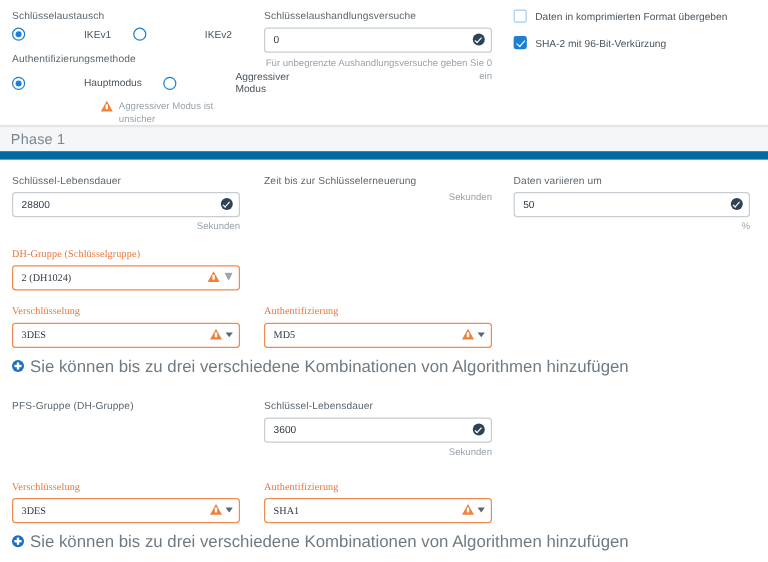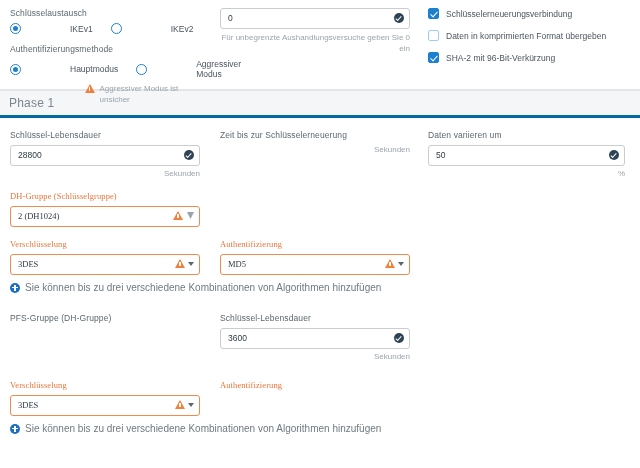--- a/index.html
+++ b/index.html
@@ -10,21 +10,21 @@
     overflow: hidden;
   }
   * { box-sizing: border-box; }
 
   .page { position: relative; width: 640px; height: 468px; background: #fff; }
 
   
   .top-block {
     display: flex;
     padding: 8px 0 0 0;
-    height: 90px;
+    height: 105px;
     border-bottom: 1px solid #e3e6e8;
   }
   .col { width: 210px; padding: 0 10px; }
   .col-3 { width: 215px; padding: 0 10px 0 8px; }
 
   .field-label {
     font-size: 8.5px;
     color: #5b6770;
     margin-bottom: 4px;
     letter-spacing: .1px;
@@ -111,21 +111,21 @@
   .chev.sq {
     width: 7px; height: 7px; border: none;
     background: #9aa4ac; margin-left: 4px;
     clip-path: polygon(0 0, 100% 0, 50% 100%);
   }
 
   
   .section-head {
     background: #f4f6f7;
     border-top: 1px solid #e3e6e8;
-    border-bottom: 3px solid #0369a1;
+    border-bottom: 7px solid #0369a1;
     height: 28px;
     display: flex; align-items: center;
     padding-left: 9px;
     font-size: 12px; color: #7b868e;
     letter-spacing: .2px;
   }
 
   .section-body { padding: 12px 0 8px 0; }
   .row { display: flex; }
   .row + .row { margin-top: 12px; font-family: Liberation Serif, serif; }
@@ -136,23 +136,23 @@
   }
   .plus-ico {
     width: 10px; height: 10px; border-radius: 50%;
     background: #1b6fc0; position: relative; flex: none; margin-right: 5px;
   }
   .plus-ico::before, .plus-ico::after {
     content: ""; position: absolute; background: #fff;
   }
   .plus-ico::before { left: 4.3px; top: 2px; width: 1.5px; height: 6px; }
   .plus-ico::after { left: 2px; top: 4.3px; width: 6px; height: 1.5px; }
-  .note-text { font-size: 10px; color: #6f7a82; }
-
-  .sub-warn { display: flex; align-items: flex-start; margin-top: 4px; margin-left: 74px; justify-content: center; }
+  .note-text { font-size: 14px; color: #6f7a82; }
+
+  .sub-warn { display: flex; align-items: flex-start; margin-top: 4px; margin-left: 74px; }
   .sub-warn .warn-tri { margin-right: 5px; margin-top: 1px; }
   .sub-warn-text { font-size: 8px; color: #9aa4ac; line-height: 11px; width: 100px; }
 </style>
 </head>
 <body>
 
 <div class="page">
 
   <div class="top-block">
 
@@ -180,35 +180,32 @@
           <span class="radio-label">Aggressiver Modus</span>
         </div>
       </div>
       <div class="sub-warn">
         <span class="warn-tri"></span>
         <span class="sub-warn-text">Aggressiver Modus ist unsicher</span>
       </div>
     </div>
 
     <div class="col">
+      <div class="field-label">Schlüsselaushandlungsversuche</div>
       <div class="input-wrap">
         <div class="input">0</div>
         <span class="ico">
             <span class="chk-circle"></span>
           </span>
       </div>
       <div class="helper">Für unbegrenzte Aushandlungsversuche geben Sie 0 ein</div>
     </div>
 
     <div class="col-3">
       <div class="cb-row">
-        <span class="cb"></span>
-        <span class="cb-label">Schlüsselerneuerungsverbindung</span>
-      </div>
-      <div class="cb-row">
         <span class="cb off"></span>
         <span class="cb-label">Daten in komprimierten Format übergeben</span>
       </div>
       <div class="cb-row">
         <span class="cb"></span>
         <span class="cb-label">SHA-2 mit 96-Bit-Verkürzung</span>
       </div>
     </div>
   </div>
 
@@ -310,20 +307,27 @@
         <div class="input-wrap">
           <div class="input warn">3DES</div>
           <span class="ico">
             <span class="warn-tri"></span>
             <span class="chev"></span>
           </span>
         </div>
       </div>
       <div class="col">
         <div class="field-label warn">Authentifizierung</div>
+        <div class="input-wrap">
+          <div class="input warn">SHA1</div>
+          <span class="ico">
+            <span class="warn-tri"></span>
+            <span class="chev"></span>
+          </span>
+        </div>
       </div>
     </div>
 
     <div class="note">
       <span class="plus-ico"></span>
       <span class="note-text">Sie können bis zu drei verschiedene Kombinationen von Algorithmen hinzufügen</span>
     </div>
   </div>
 
 </div>

